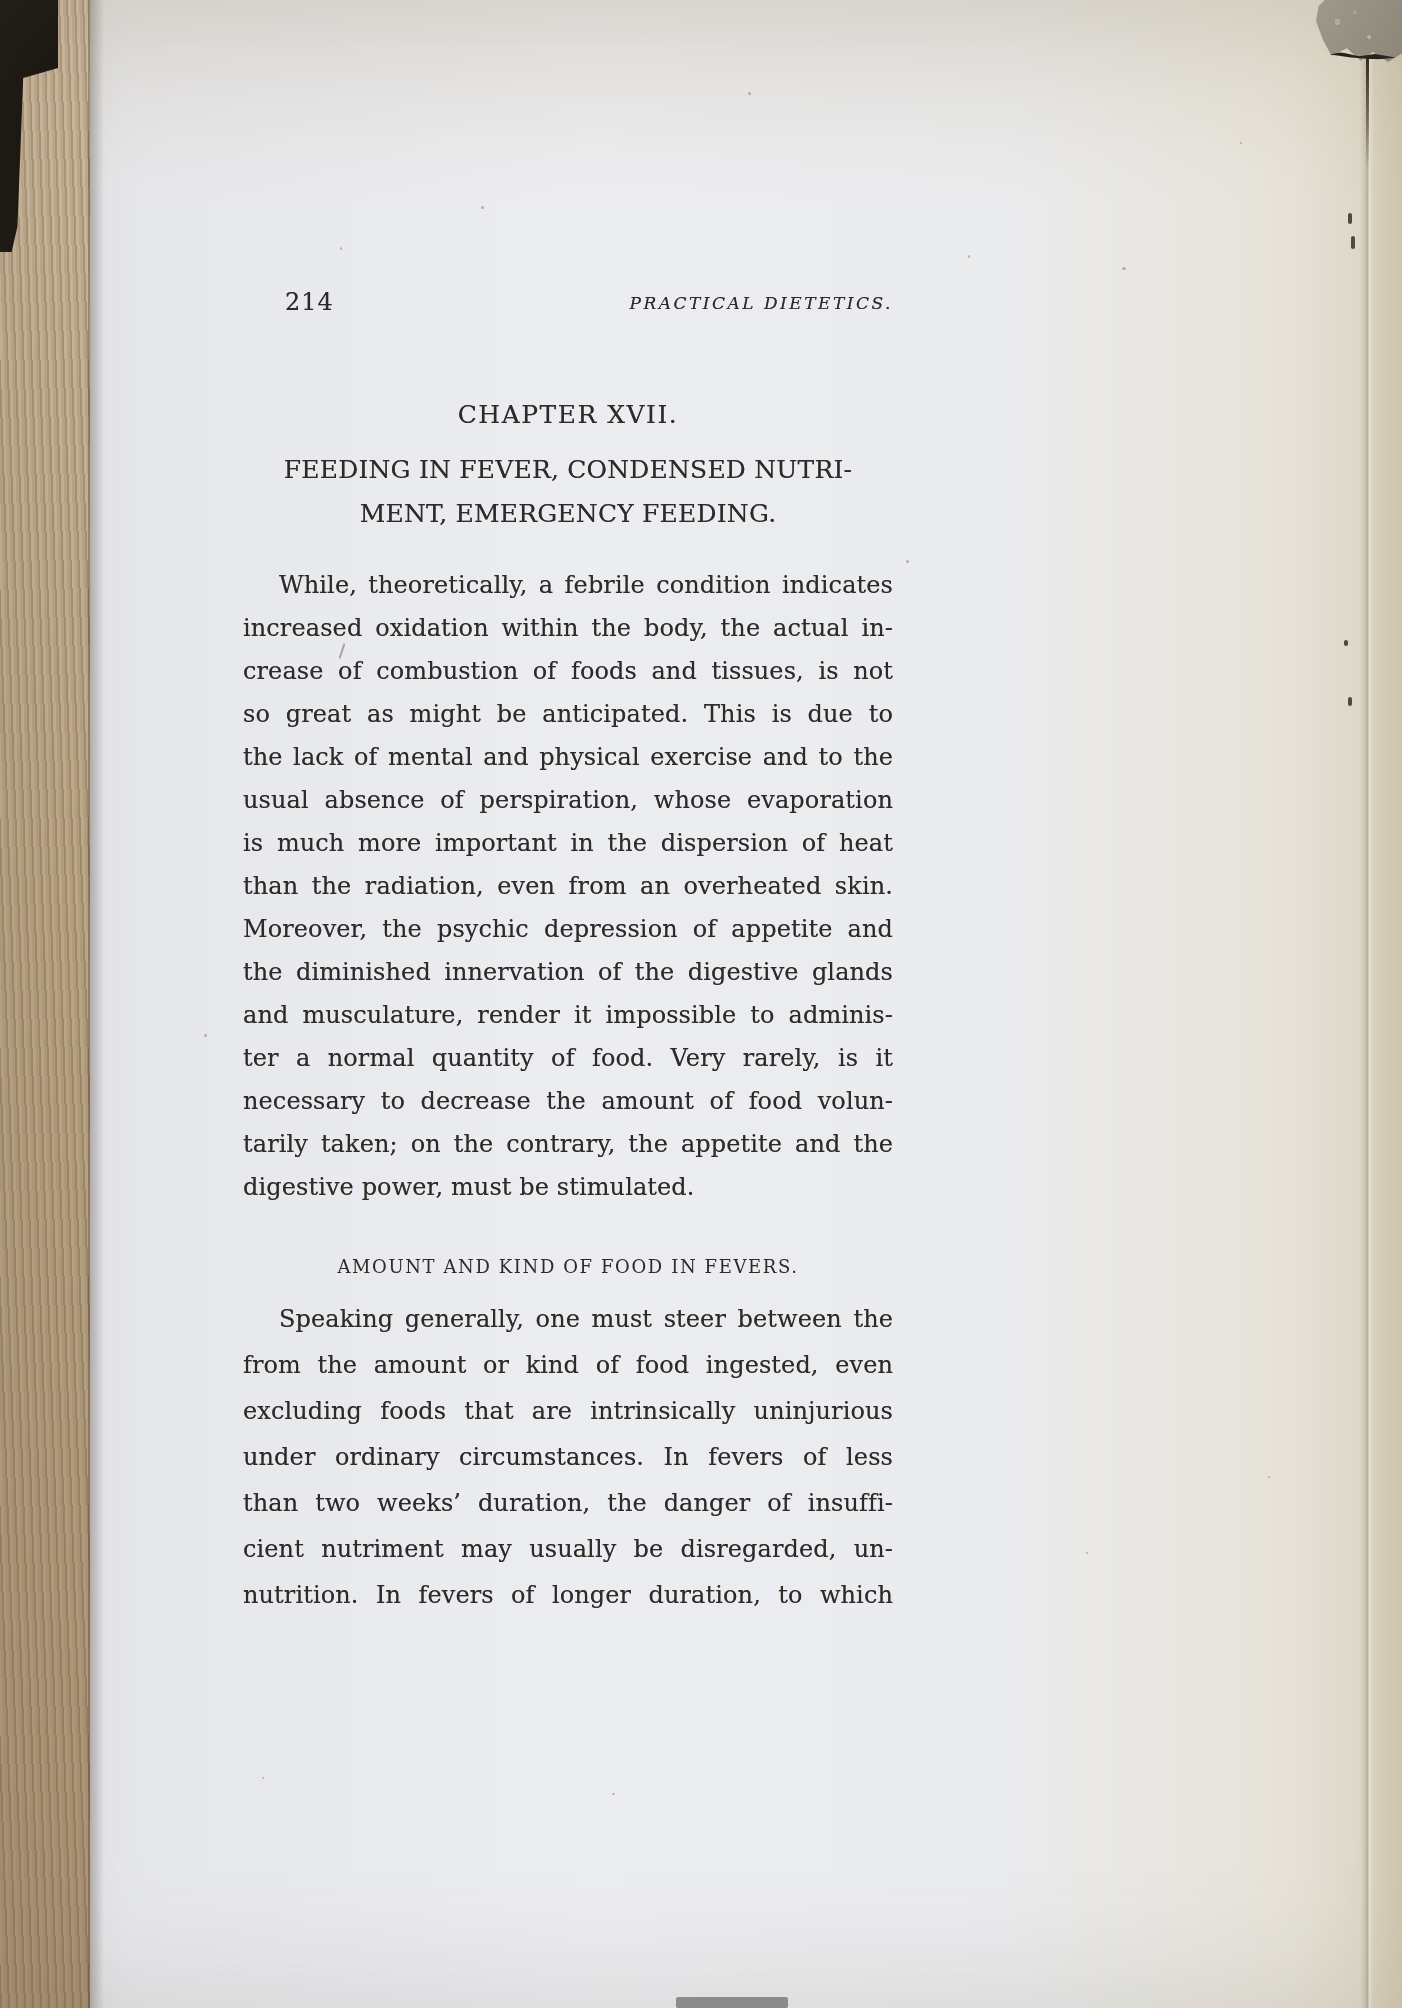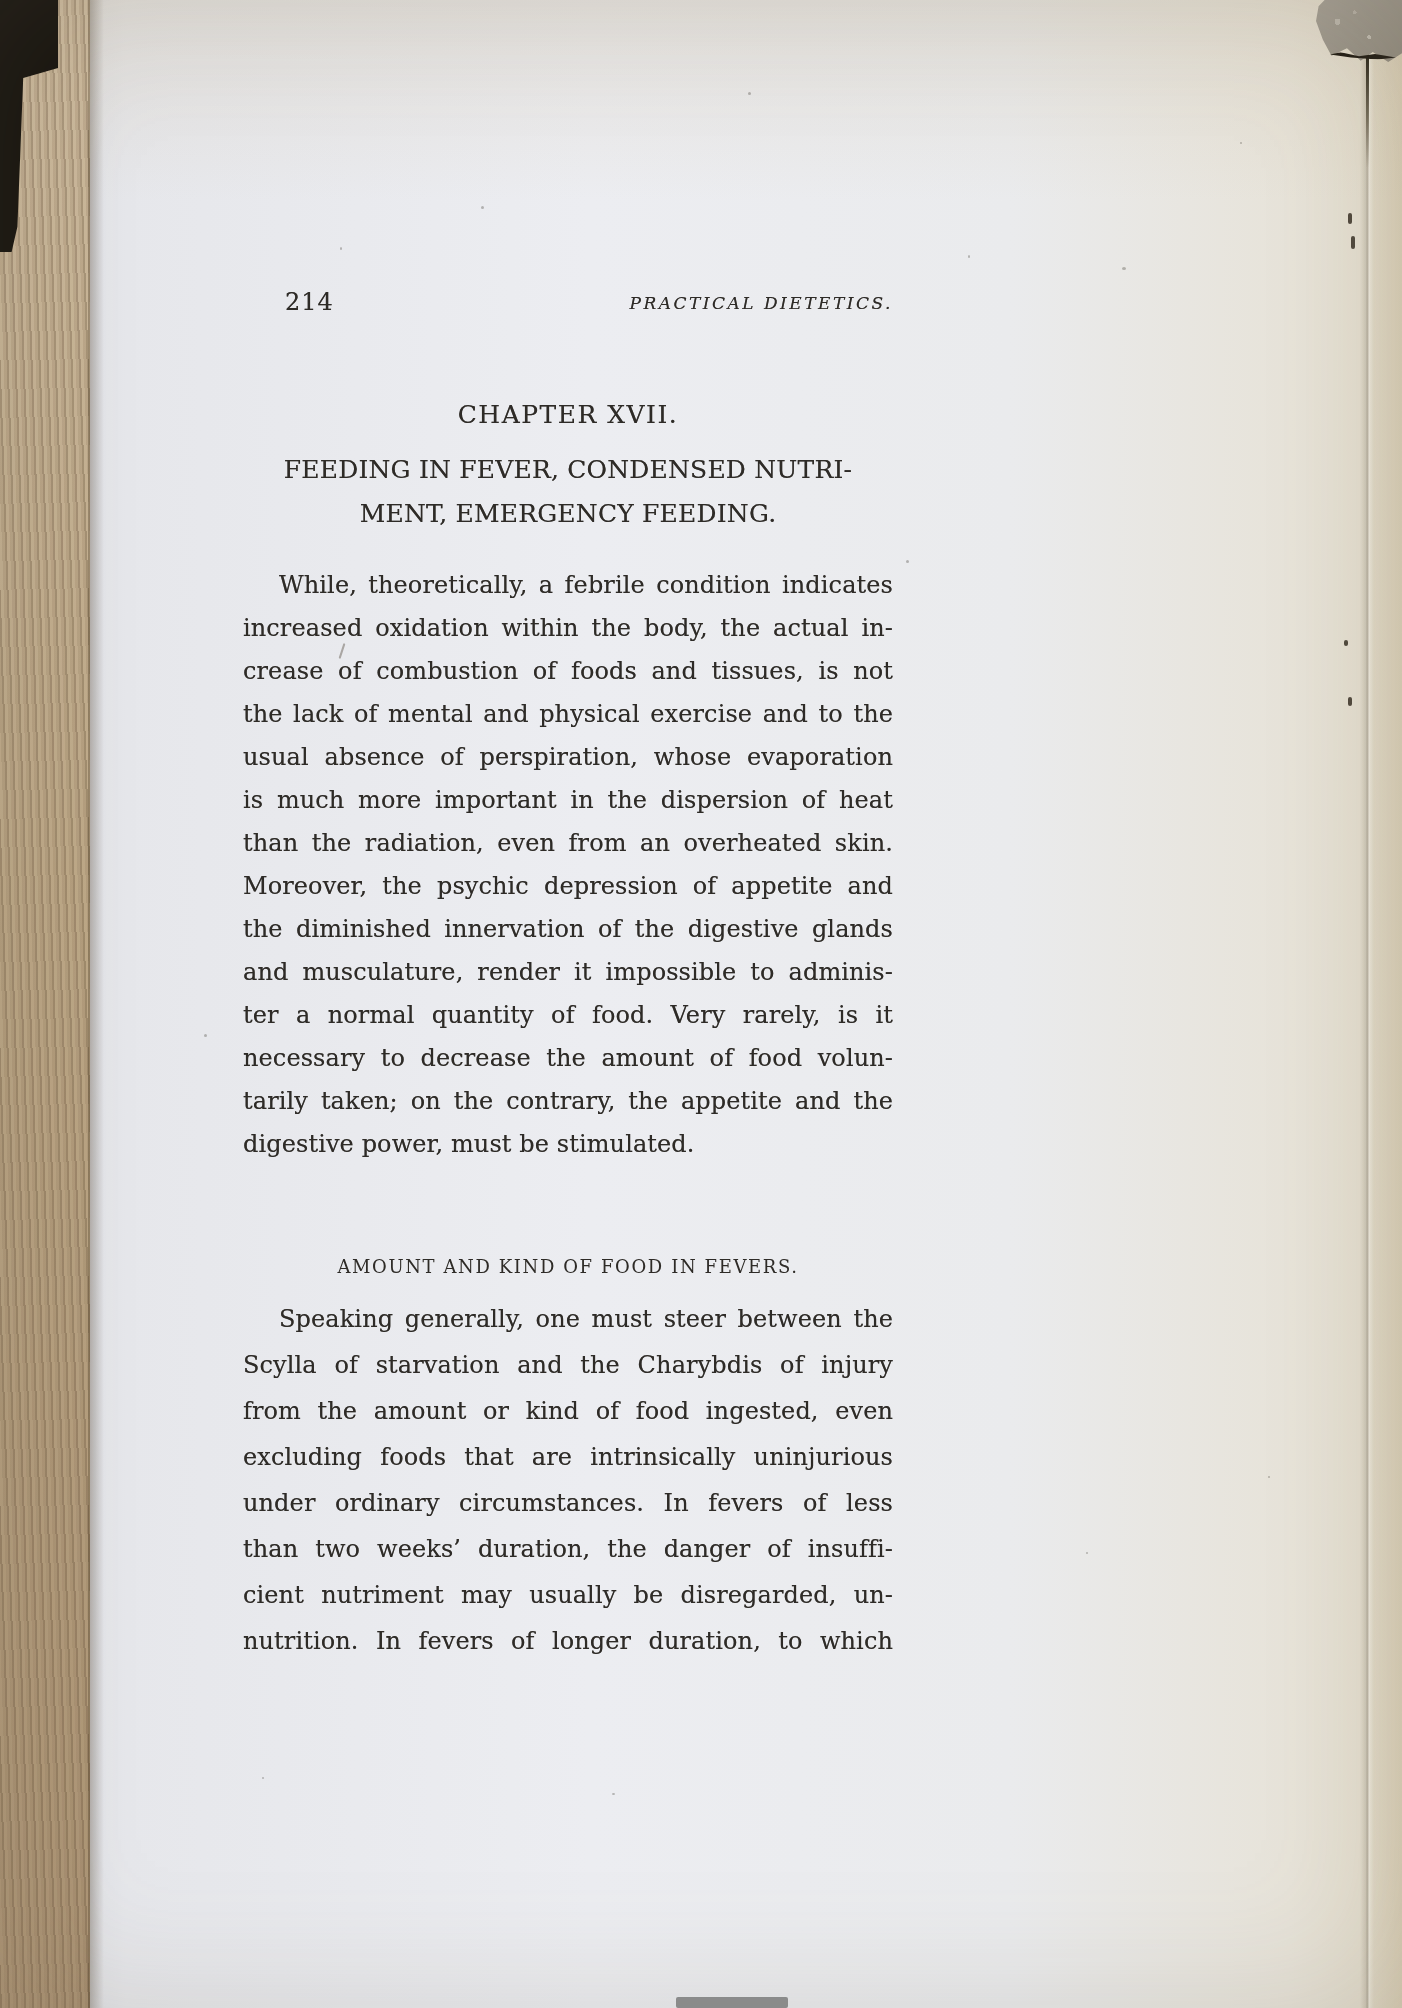--- a/index.html
+++ b/index.html
@@ -121,38 +121,38 @@
 
   <div class="title head-ink">
     <div>FEEDING IN FEVER, CONDENSED NUTRI-</div>
     <div>MENT, EMERGENCY FEEDING.</div>
   </div>
 
   <div class="para p1">
     <div class="bl indent">While, theoretically, a febrile condition indicates</div>
     <div class="bl">increased oxidation within the body, the actual in-</div>
     <div class="bl">crease of combustion of foods and tissues, is not</div>
+    <div class="bl">so great as might be anticipated. This is due to</div>
     <div class="bl">the lack of mental and physical exercise and to the</div>
     <div class="bl">usual absence of perspiration, whose evaporation</div>
     <div class="bl">is much more important in the dispersion of heat</div>
     <div class="bl">than the radiation, even from an overheated skin.</div>
     <div class="bl">Moreover, the psychic depression of appetite and</div>
     <div class="bl">the diminished innervation of the digestive glands</div>
     <div class="bl">and musculature, render it impossible to adminis-</div>
     <div class="bl">ter a normal quantity of food. Very rarely, is it</div>
     <div class="bl">necessary to decrease the amount of food volun-</div>
     <div class="bl">tarily taken; on the contrary, the appetite and the</div>
     <div class="bl endpara">digestive power, must be stimulated.</div>
   </div>
 
   <div class="shead">AMOUNT AND KIND OF FOOD IN FEVERS.</div>
 
   <div class="para p2">
     <div class="bl indent">Speaking generally, one must steer between the</div>
-    <div class="bl">Scylla of starvation and the Charybdis of injury</div>
     <div class="bl">from the amount or kind of food ingested, even</div>
     <div class="bl">excluding foods that are intrinsically uninjurious</div>
     <div class="bl">under ordinary circumstances. In fevers of less</div>
     <div class="bl">than two weeks’ duration, the danger of insuffi-</div>
     <div class="bl">cient nutriment may usually be disregarded, un-</div>
     <div class="bl">nutrition. In fevers of longer duration, to which</div>
   </div>
 
   <div class="vignette"></div>
 </div>

